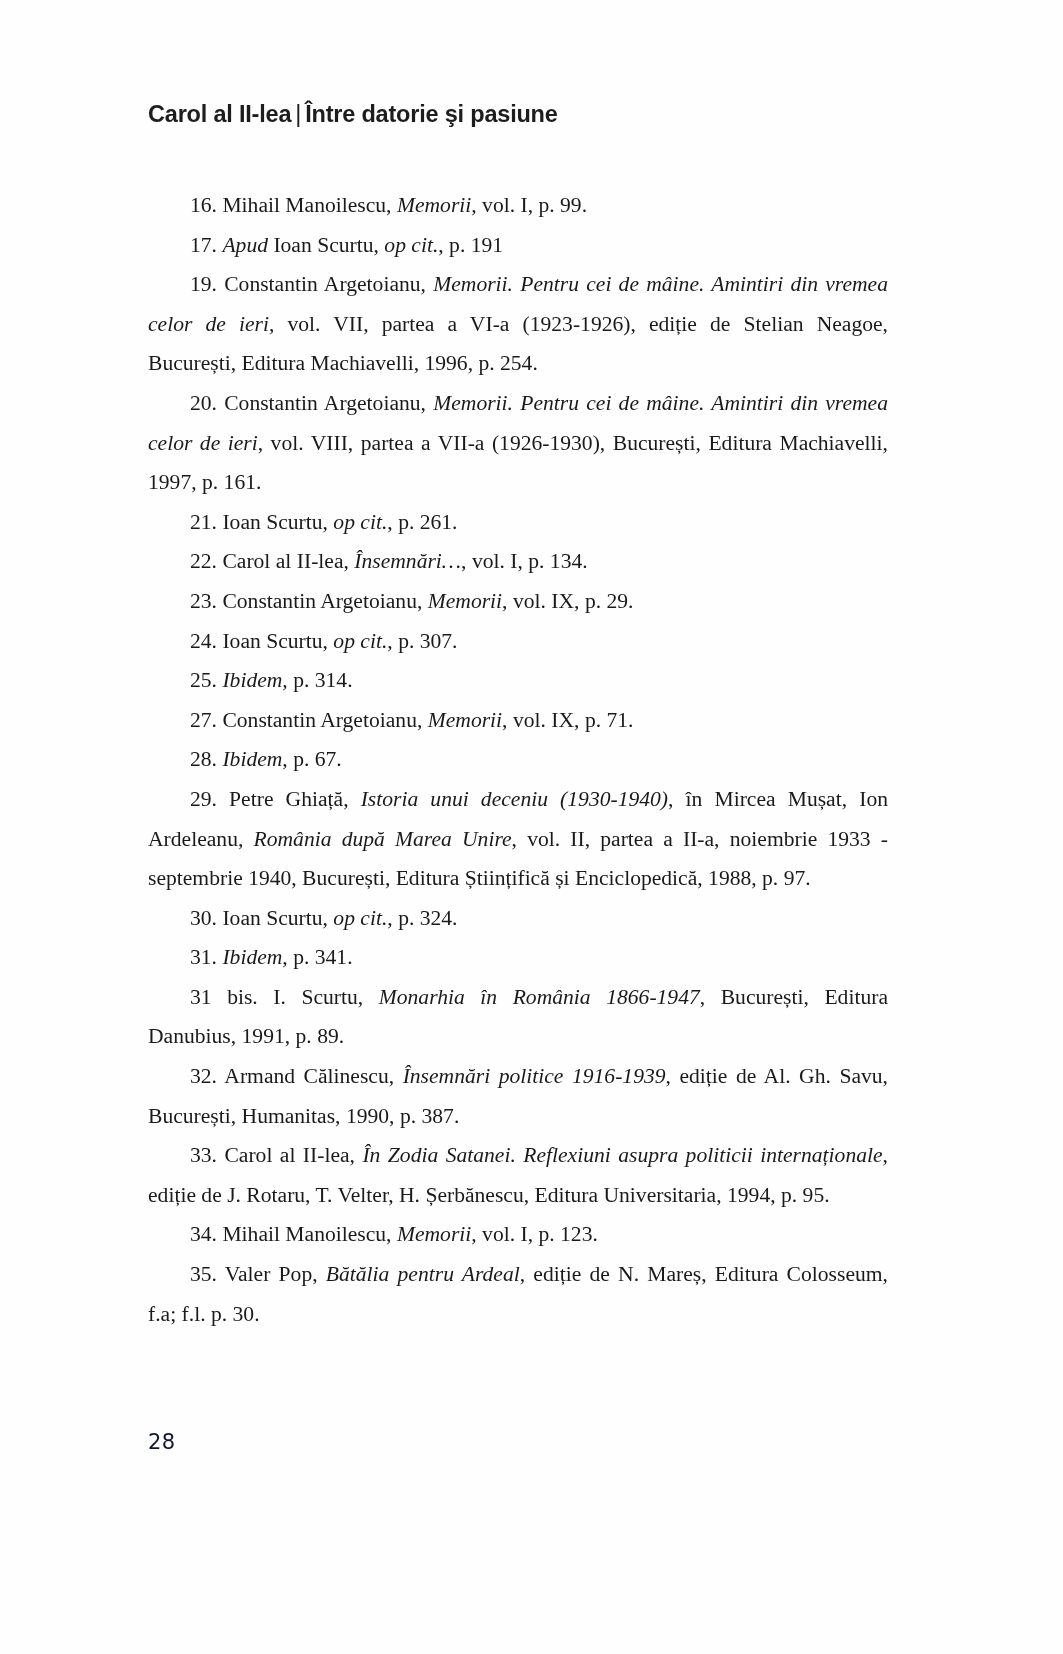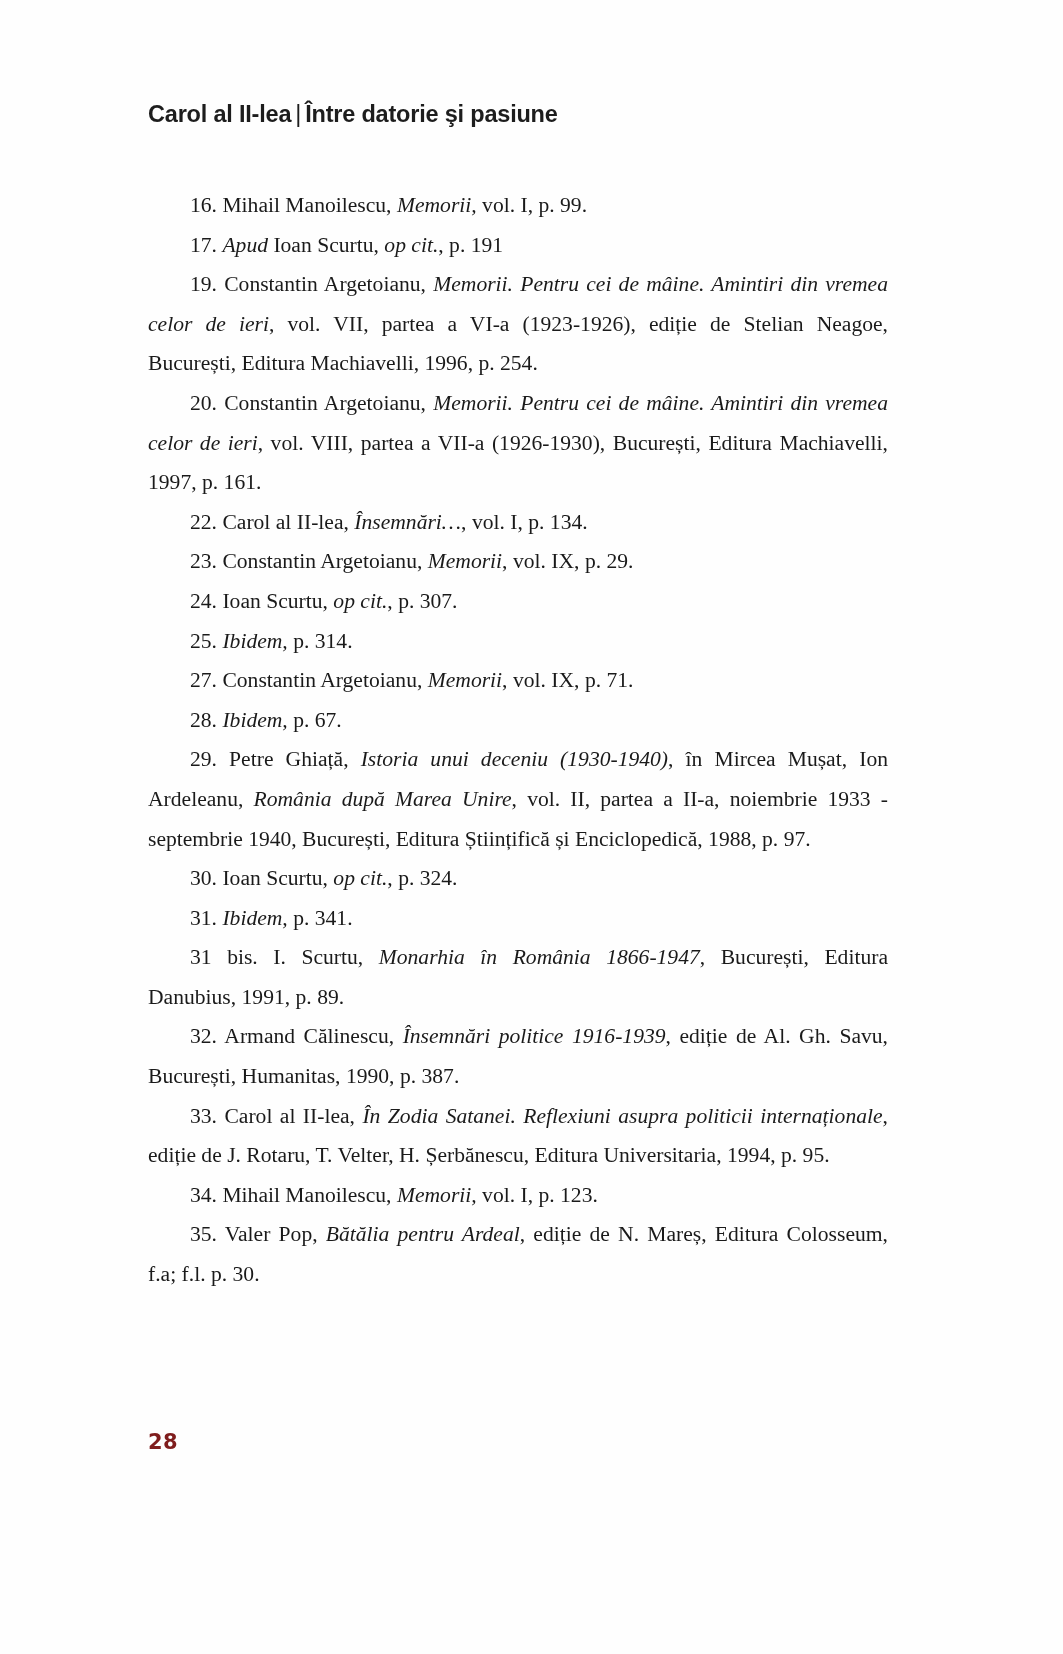--- a/index.html
+++ b/index.html
@@ -67,39 +67,40 @@
     font-style: italic;
   }
 
   
   .folio {
     position: absolute;
     left: 148px;
     top: 1430px;
     font-family: "DejaVu Sans", "Liberation Sans", sans-serif;
     font-size: 21px;
-    font-weight: 700;
-    color: #7f1d1d;
+    font-weight: 400;
+    color: #0f172a;
     letter-spacing: 0.5px;
   }
 </style>
 </head>
 <body>
 
 <div class="page">
 
   <div class="running-head">
     <span>Carol al II-lea</span><span class="sep">|</span><span>Între datorie şi pasiune</span>
   </div>
 
   <div class="notes">
       <p class="note short"><span>16. Mihail Manoilescu, </span><i>Memorii,</i><span> vol. I, p. 99.</span></p>
       <p class="note short"><span>17. </span><i>Apud</i><span> Ioan Scurtu, </span><i>op cit.</i><span>, p. 191</span></p>
       <p class="note"><span>19. Constantin Argetoianu, </span><i>Memorii. Pentru cei de mâine. Amintiri din vremea celor de ieri</i><span>, vol. VII, partea a VI-a (1923-1926), ediție de Stelian Neagoe, București, Editura Machiavelli, 1996, p. 254.</span></p>
       <p class="note"><span>20. Constantin Argetoianu, </span><i>Memorii. Pentru cei de mâine. Amintiri din vremea celor de ieri</i><span>, vol. VIII, partea a VII-a (1926-1930), București, Editura Machiavelli, 1997, p. 161.</span></p>
+      <p class="note short"><span>21. Ioan Scurtu, </span><i>op cit.</i><span>, p. 261.</span></p>
       <p class="note short"><span>22. Carol al II-lea, </span><i>Însemnări…</i><span>, vol. I, p. 134.</span></p>
       <p class="note short"><span>23. Constantin Argetoianu, </span><i>Memorii</i><span>, vol. IX, p. 29.</span></p>
       <p class="note short"><span>24. Ioan Scurtu, </span><i>op cit.</i><span>, p. 307.</span></p>
       <p class="note short"><span>25. </span><i>Ibidem,</i><span> p. 314.</span></p>
       <p class="note short"><span>27. Constantin Argetoianu, </span><i>Memorii</i><span>, vol. IX, p. 71.</span></p>
       <p class="note short"><span>28. </span><i>Ibidem,</i><span> p. 67.</span></p>
       <p class="note"><span>29. Petre Ghiață, </span><i>Istoria unui deceniu (1930-1940)</i><span>, în Mircea Mușat, Ion Ardeleanu, </span><i>România după Marea Unire</i><span>, vol. II, partea a II-a, noiembrie 1933 - septembrie 1940, București, Editura Științifică și Enciclopedică, 1988, p. 97.</span></p>
       <p class="note short"><span>30. Ioan Scurtu, </span><i>op cit.</i><span>, p. 324.</span></p>
       <p class="note short"><span>31. </span><i>Ibidem,</i><span> p. 341.</span></p>
       <p class="note"><span>31 bis. I. Scurtu, </span><i>Monarhia în România 1866-1947</i><span>, București, Editura Danubius, 1991, p. 89.</span></p>

